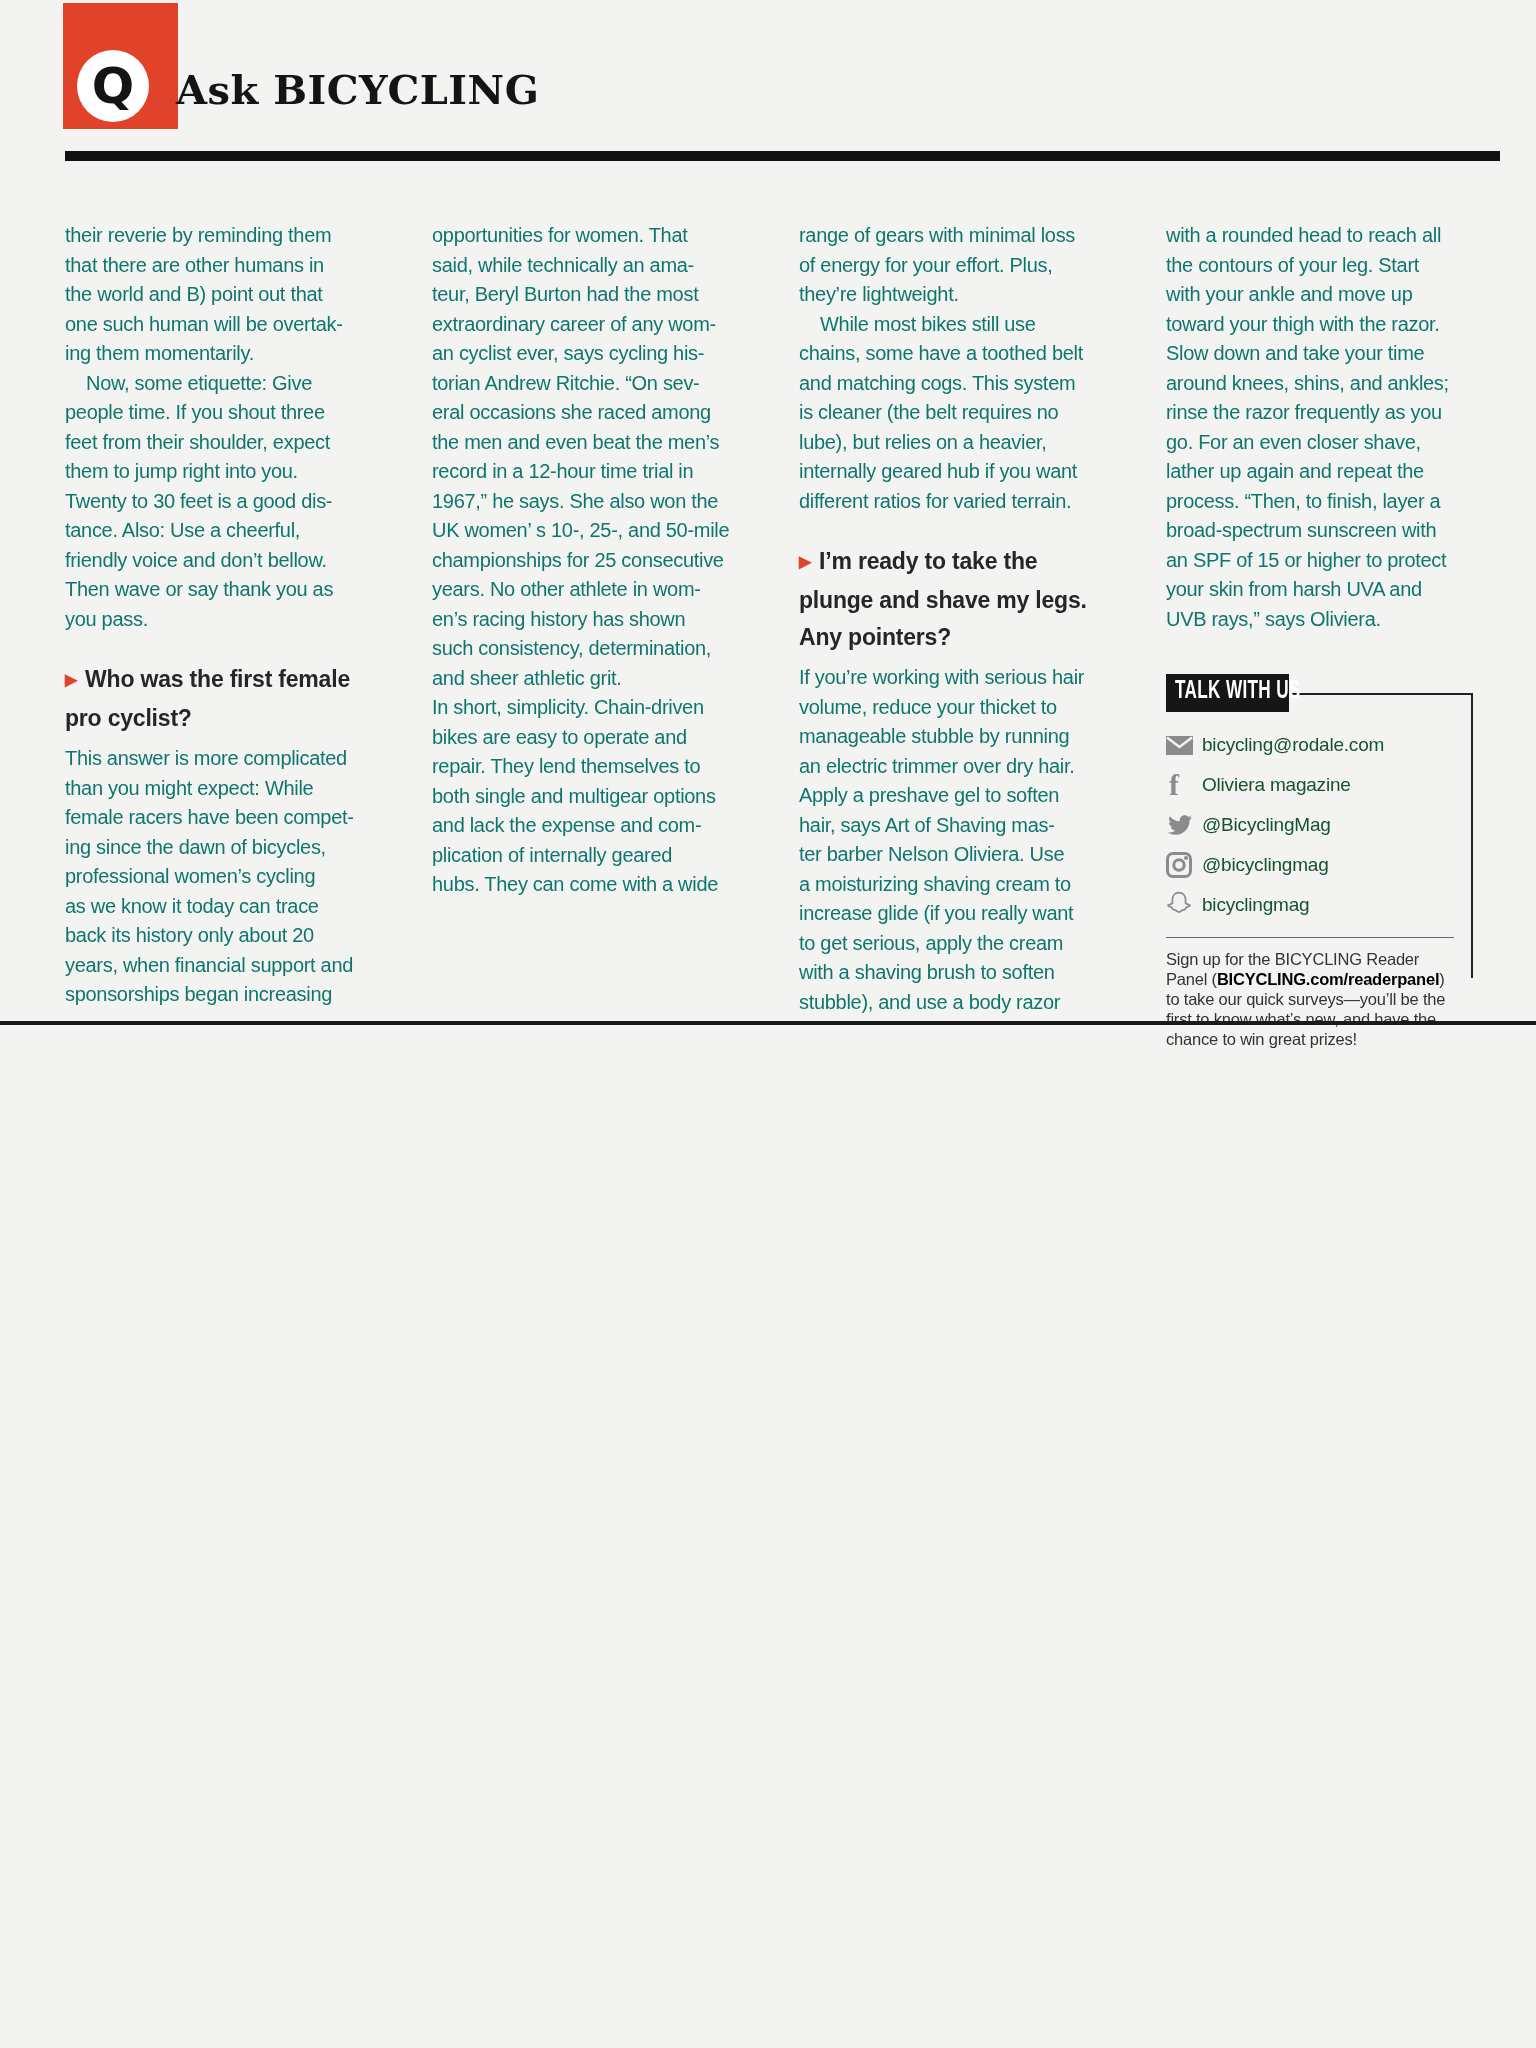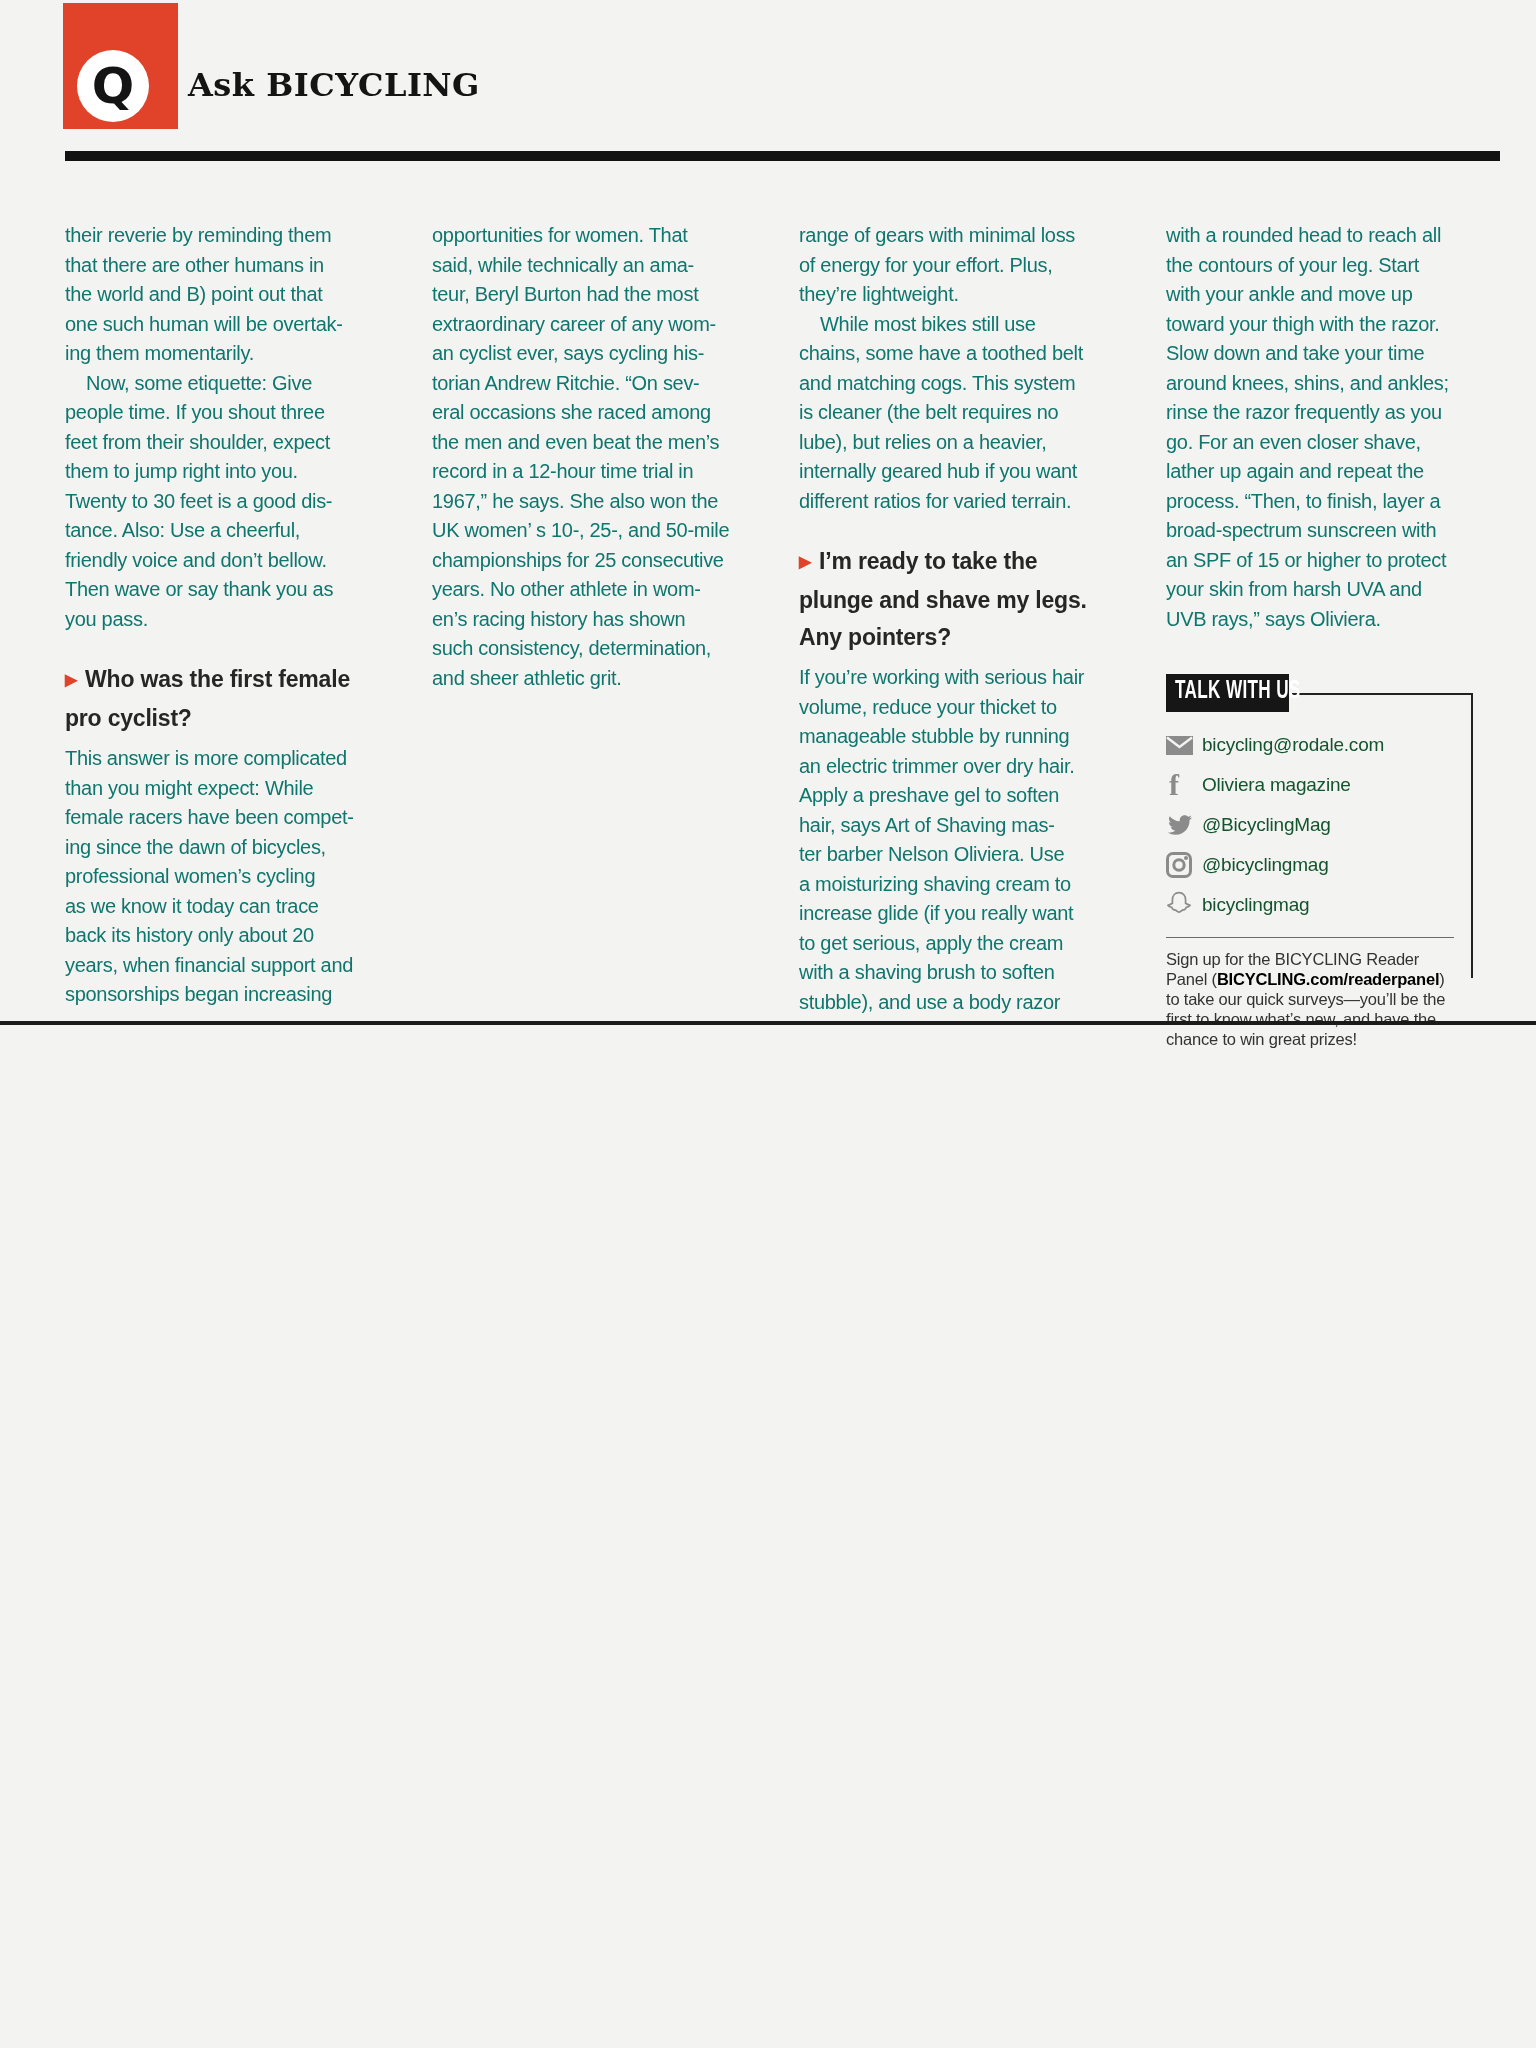--- a/index.html
+++ b/index.html
@@ -19,23 +19,23 @@
   .q-circle{
     position:absolute;left:14px;top:47px;width:72px;height:72px;
     background:#ffffff;border-radius:50%;
     display:flex;align-items:center;justify-content:center;
   }
   .q-letter{
     font-family:"DejaVu Sans",sans-serif;
     font-weight:bold;font-size:50px;color:#141414;line-height:1;
   }
   .page-title{
-    position:absolute;left:188px;top:66px;
+    position:absolute;left:176px;top:66px;
     font-family:"DejaVu Serif",serif;
-    font-weight:bold;font-size:32px;color:#141414;letter-spacing:0.5px;
+    font-weight:bold;font-size:40px;color:#141414;letter-spacing:0.5px;
     white-space:nowrap;
   }
   .header-rule{
     position:absolute;left:65px;top:151px;width:1435px;height:10px;
     background:#121212;
   }
   
   .columns{
     position:absolute;left:65px;top:221px;width:1426px;
     display:flex;gap:42px;align-items:flex-start;
@@ -138,20 +138,27 @@
 eral occasions she raced among
 the men and even beat the men’s
 record in a 12-hour time trial in
 1967,” he says. She also won the
 UK women’ s 10-, 25-, and 50-mile
 championships for 25 consecutive
 years. No other athlete in wom-
 en’s racing history has shown
 such consistency, determination,
 and sheer athletic grit.</p>
+    <p class="body">In short, simplicity. Chain-driven
+bikes are easy to operate and
+repair. They lend themselves to
+both single and multigear options
+and lack the expense and com-
+plication of internally geared
+hubs. They can come with a wide</p>
   </div>
 
   <div class="col">
     <p class="body">range of gears with minimal loss
 of energy for your effort. Plus,
 they’re lightweight.
 &nbsp;&nbsp;&nbsp;&nbsp;While most bikes still use
 chains, some have a toothed belt
 and matching cogs. This system
 is cleaner (the belt requires no

